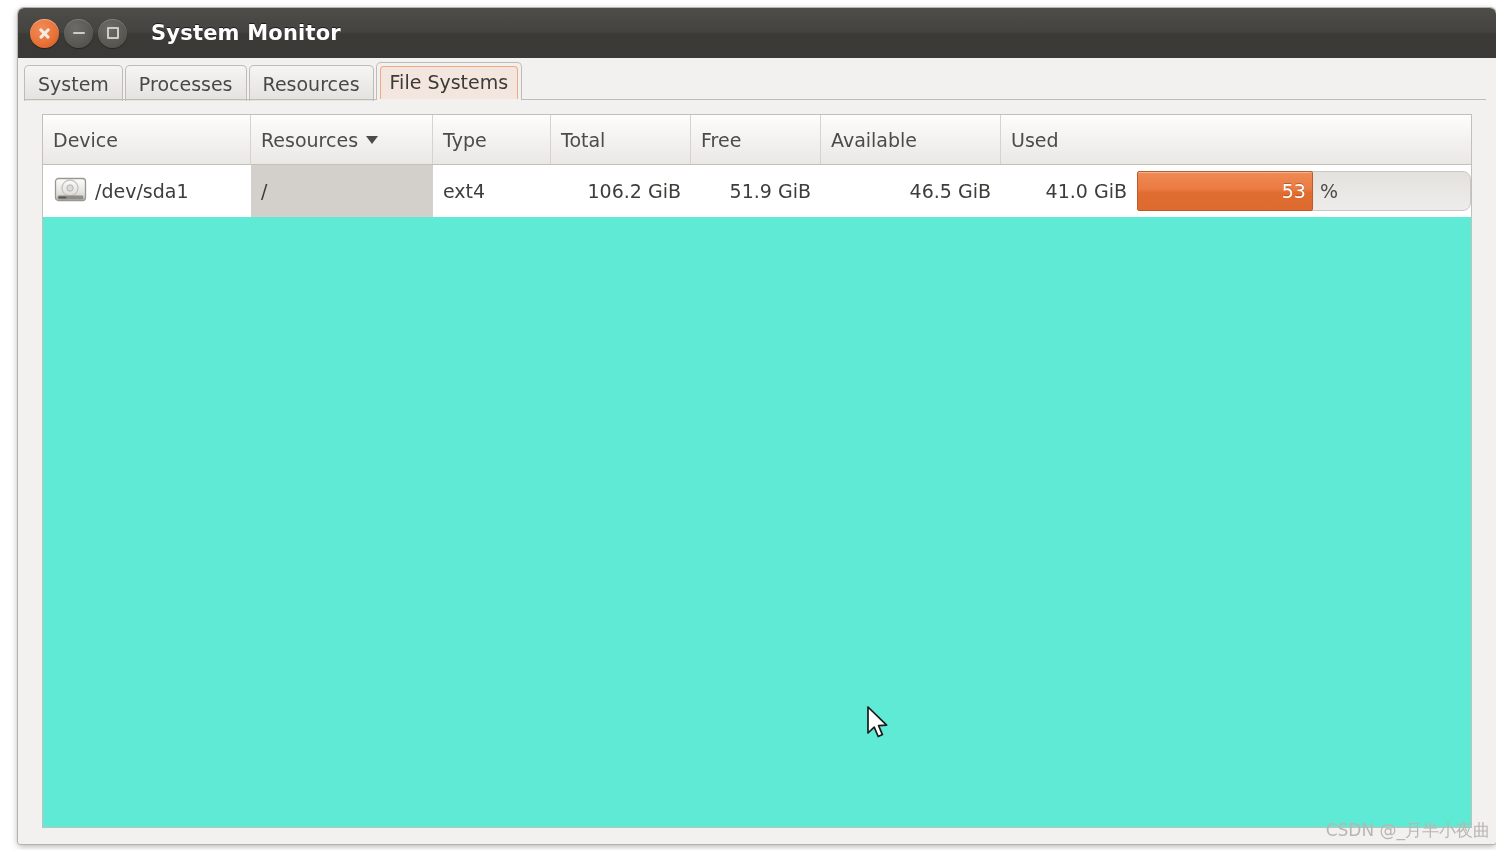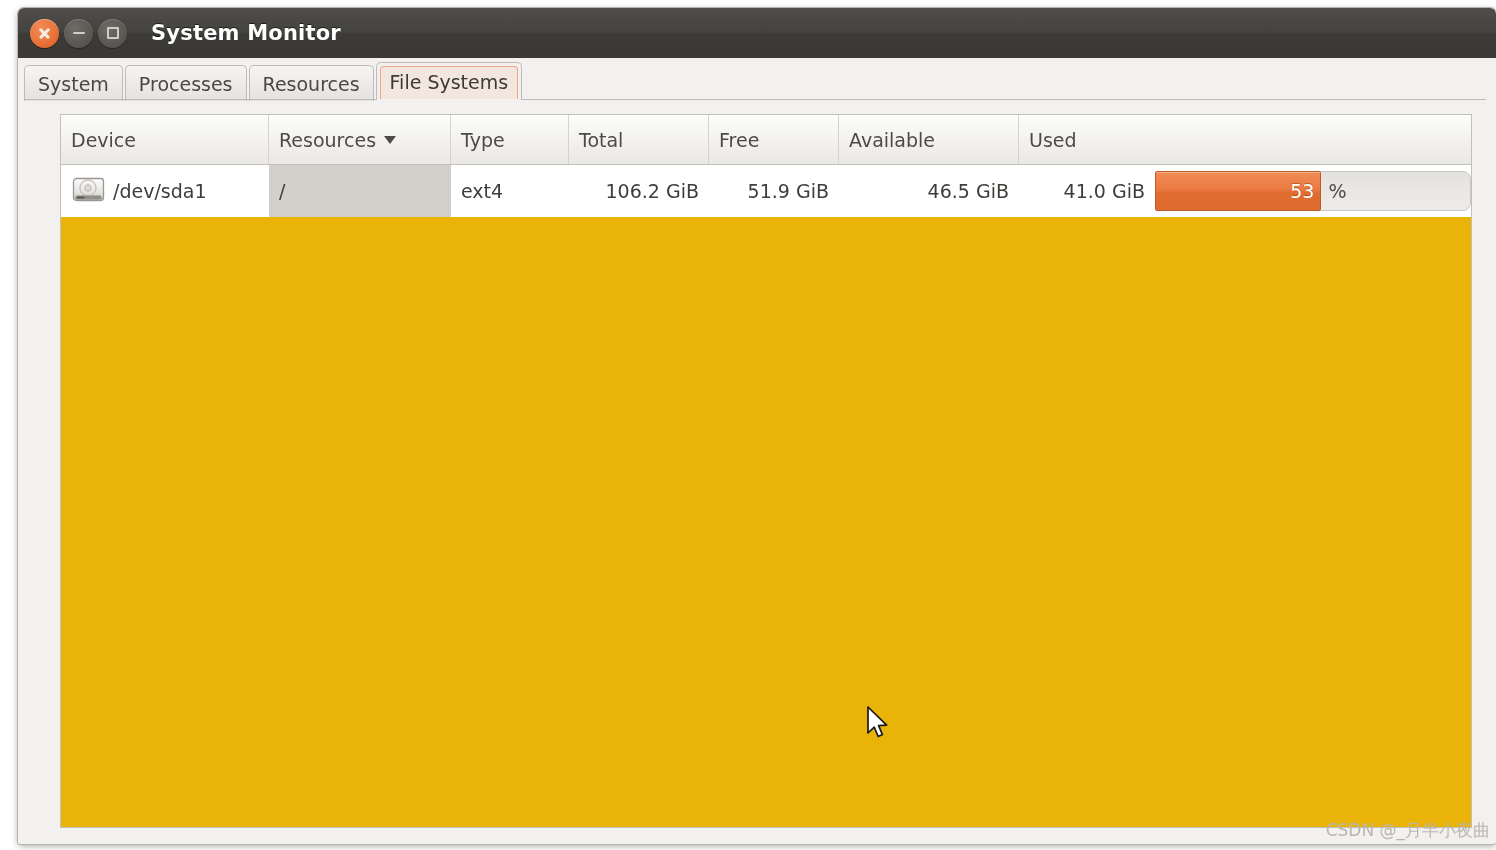--- a/index.html
+++ b/index.html
@@ -186,21 +186,20 @@
   }
   .listview {
     flex: 1 1 auto;
     background: #ffffff;
     border: 1px solid #c3c0bb;
     box-sizing: border-box;
     display: flex;
     flex-direction: column;
     overflow: hidden;
     position: relative;
-    margin-left: 18px;
   }
 
   
   .thead {
     display: flex;
     height: 50px;
     flex: 0 0 50px;
     background: linear-gradient(to bottom, #fdfdfc 0%, #f3f2f0 50%, #eae8e5 100%);
     border-bottom: 1px solid #c3c0bb;
     box-sizing: border-box;
@@ -219,21 +218,21 @@
   .th:last-child { border-right: none; }
   .sort-arrow {
     margin-left: 8px;
     width: 0; height: 0;
     border-left: 6px solid transparent;
     border-right: 6px solid transparent;
     border-top: 8px solid #4d4b48;
   }
 
   
-  .tbody { flex: 1 1 auto; background: #eab308; position: relative; }
+  .tbody { flex: 1 1 auto; background: #5eead4; position: relative; }
   .trow {
     display: flex;
     height: 52px;
     align-items: stretch;
     background: #ffffff;
   }
   .td {
     display: flex;
     align-items: center;
     font-size: 19px;

